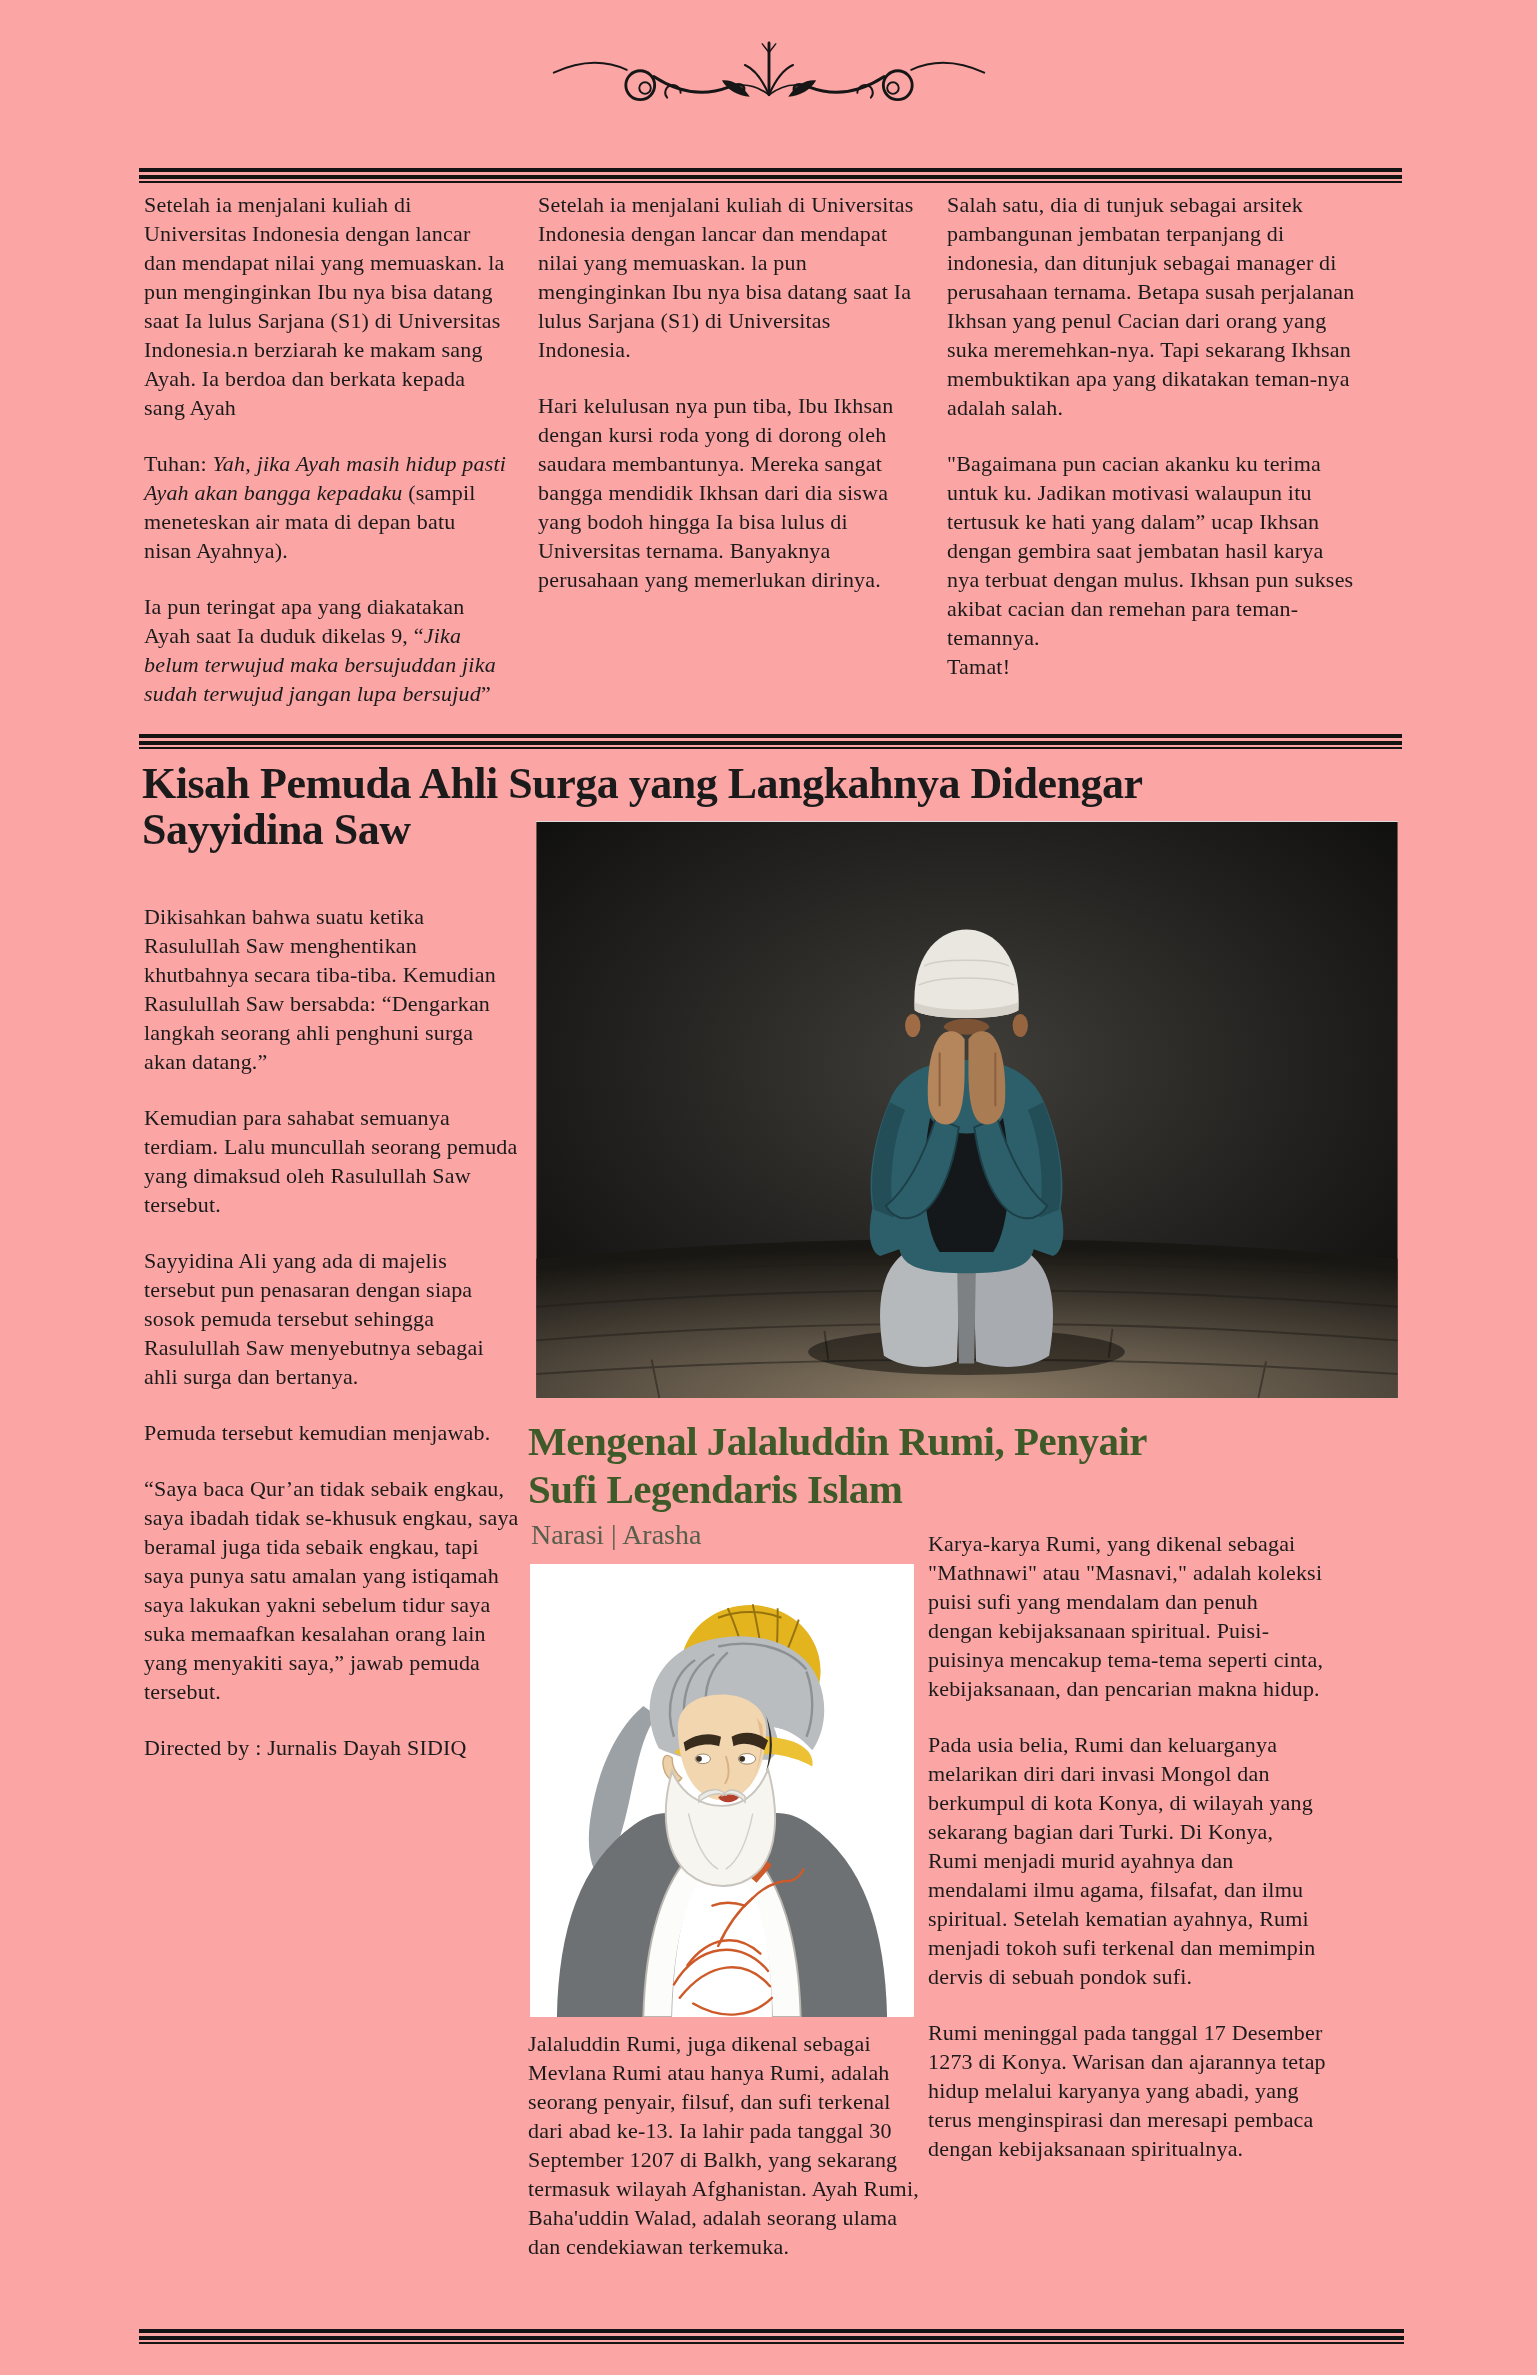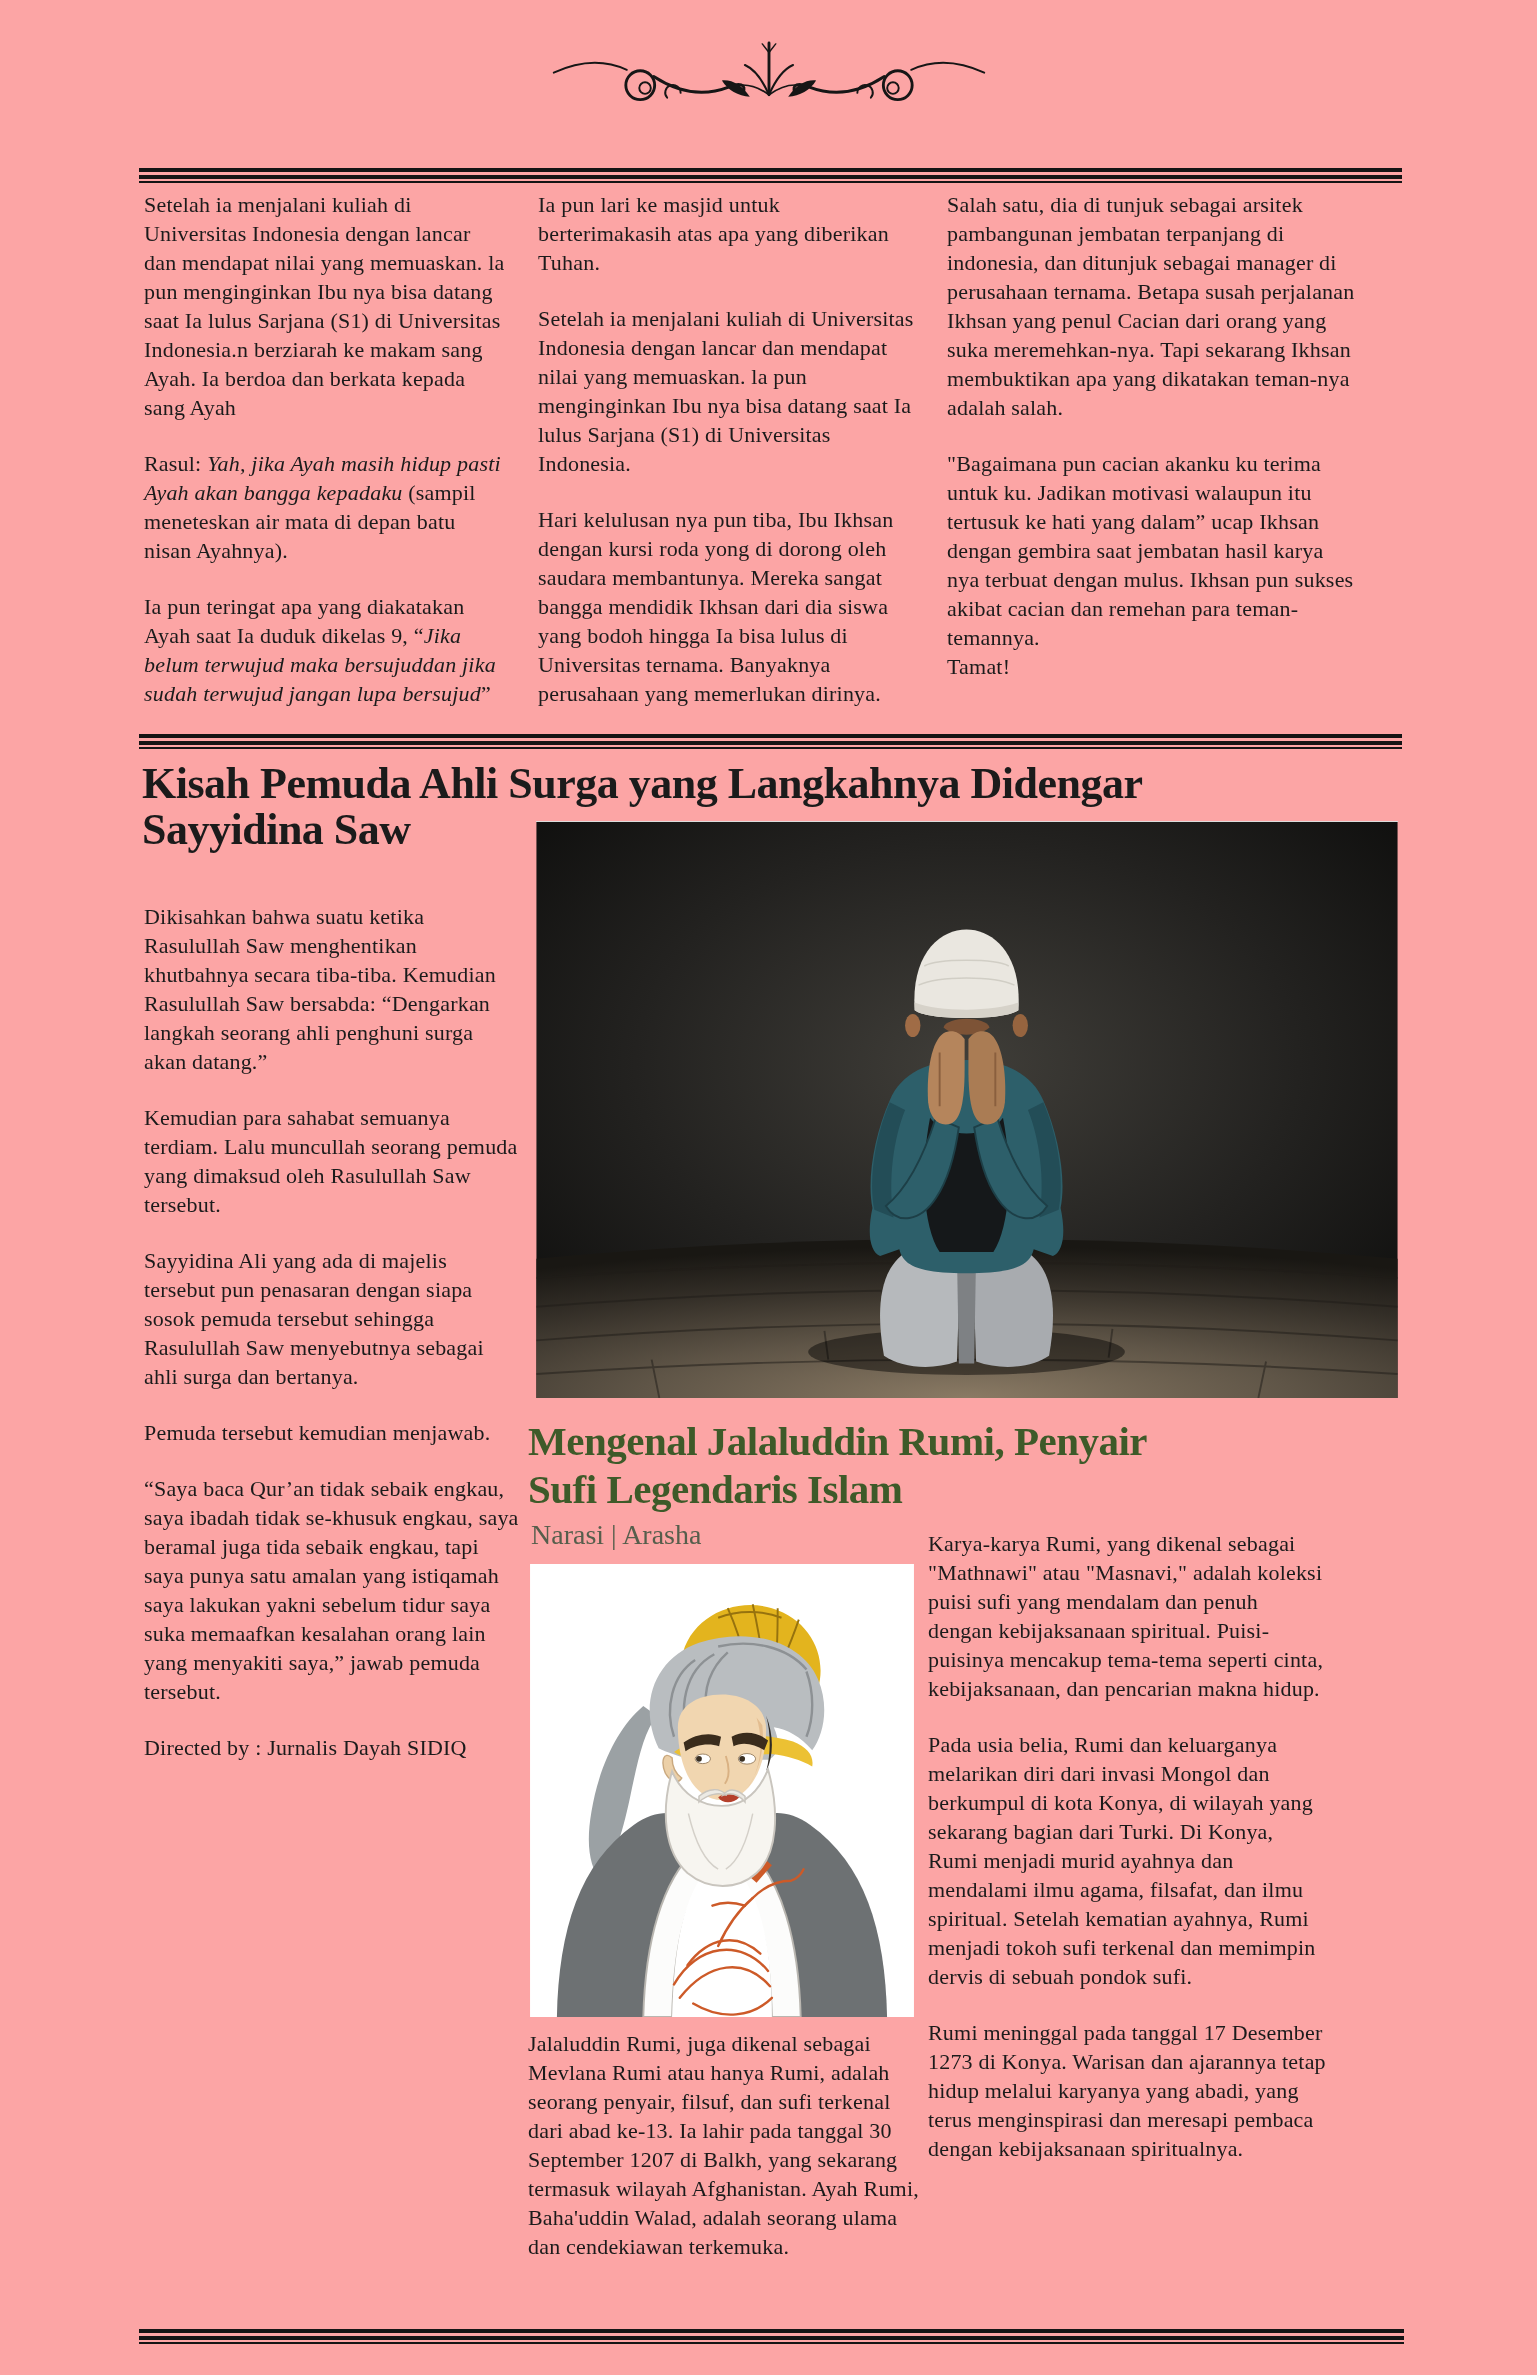--- a/index.html
+++ b/index.html
@@ -46,25 +46,24 @@
       <path d="M230,60 C219,52 208,49 199,50" stroke-width="1.8"></path>
       <path d="M230,60 C241,52 252,49 261,50" stroke-width="1.8"></path>
     </g>
   </svg>
 
   <div class="abs rule" style="left:139px;top:168px;width:1263px;"></div>
 
   <div class="abs" style="left:144px;top:190px;width:1220px;display:grid;grid-template-columns:363px 378px 411px;column-gap:31px;">
     <div class="col">
         <p>Setelah ia menjalani kuliah di Universitas Indonesia dengan lancar dan mendapat nilai yang memuaskan. la pun menginginkan Ibu nya bisa datang saat Ia lulus Sarjana (S1) di Universitas Indonesia.n berziarah ke makam sang Ayah. Ia berdoa dan berkata kepada sang Ayah</p>
-        <p><span>Rasul: </span><span style="font-style: italic;">Yah, jika Ayah masih hidup pasti Ayah akan bangga kepadaku</span><span> (sampil meneteskan air mata di depan batu nisan Ayahnya).</span></p>
+        <p><span>Tuhan: </span><span style="font-style: italic;">Yah, jika Ayah masih hidup pasti Ayah akan bangga kepadaku</span><span> (sampil meneteskan air mata di depan batu nisan Ayahnya).</span></p>
         <p><span>Ia pun teringat apa yang diakatakan Ayah saat Ia duduk dikelas 9, “</span><span style="font-style: italic;">Jika belum terwujud maka bersujuddan jika sudah terwujud jangan lupa bersujud</span><span>”</span></p>
       </div>
     <div class="col">
-        <p>Ia pun lari ke masjid untuk berterimakasih atas apa yang diberikan Tuhan.</p>
         <p>Setelah ia menjalani kuliah di Universitas Indonesia dengan lancar dan mendapat nilai yang memuaskan. la pun menginginkan Ibu nya bisa datang saat Ia lulus Sarjana (S1) di Universitas Indonesia.</p>
         <p>Hari kelulusan nya pun tiba, Ibu Ikhsan dengan kursi roda yong di dorong oleh saudara membantunya. Mereka sangat bangga mendidik Ikhsan dari dia siswa yang bodoh hingga Ia bisa lulus di Universitas ternama. Banyaknya perusahaan yang memerlukan dirinya.</p>
       </div>
     <div class="col">
         <p>Salah satu, dia di tunjuk sebagai arsitek pambangunan jembatan terpanjang di indonesia, dan ditunjuk sebagai manager di perusahaan ternama. Betapa susah perjalanan Ikhsan yang penul Cacian dari orang yang suka meremehkan-nya. Tapi sekarang Ikhsan membuktikan apa yang dikatakan teman-nya adalah salah.</p>
         <p>"Bagaimana pun cacian akanku ku terima untuk ku. Jadikan motivasi walaupun itu tertusuk ke hati yang dalam” ucap Ikhsan dengan gembira saat jembatan hasil karya nya terbuat dengan mulus. Ikhsan pun sukses akibat cacian dan remehan para teman-temannya.
 Tamat!</p>
       </div>
   </div>
 

